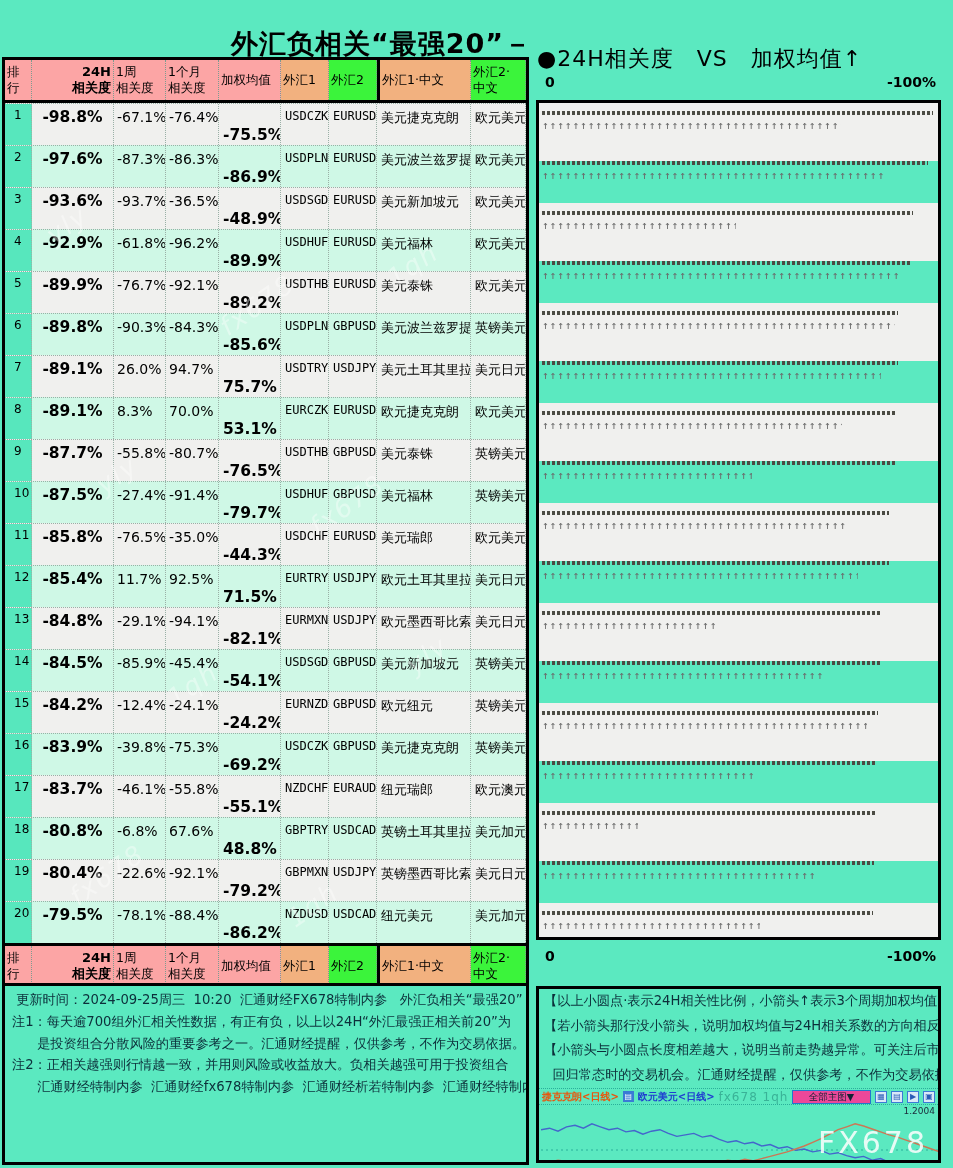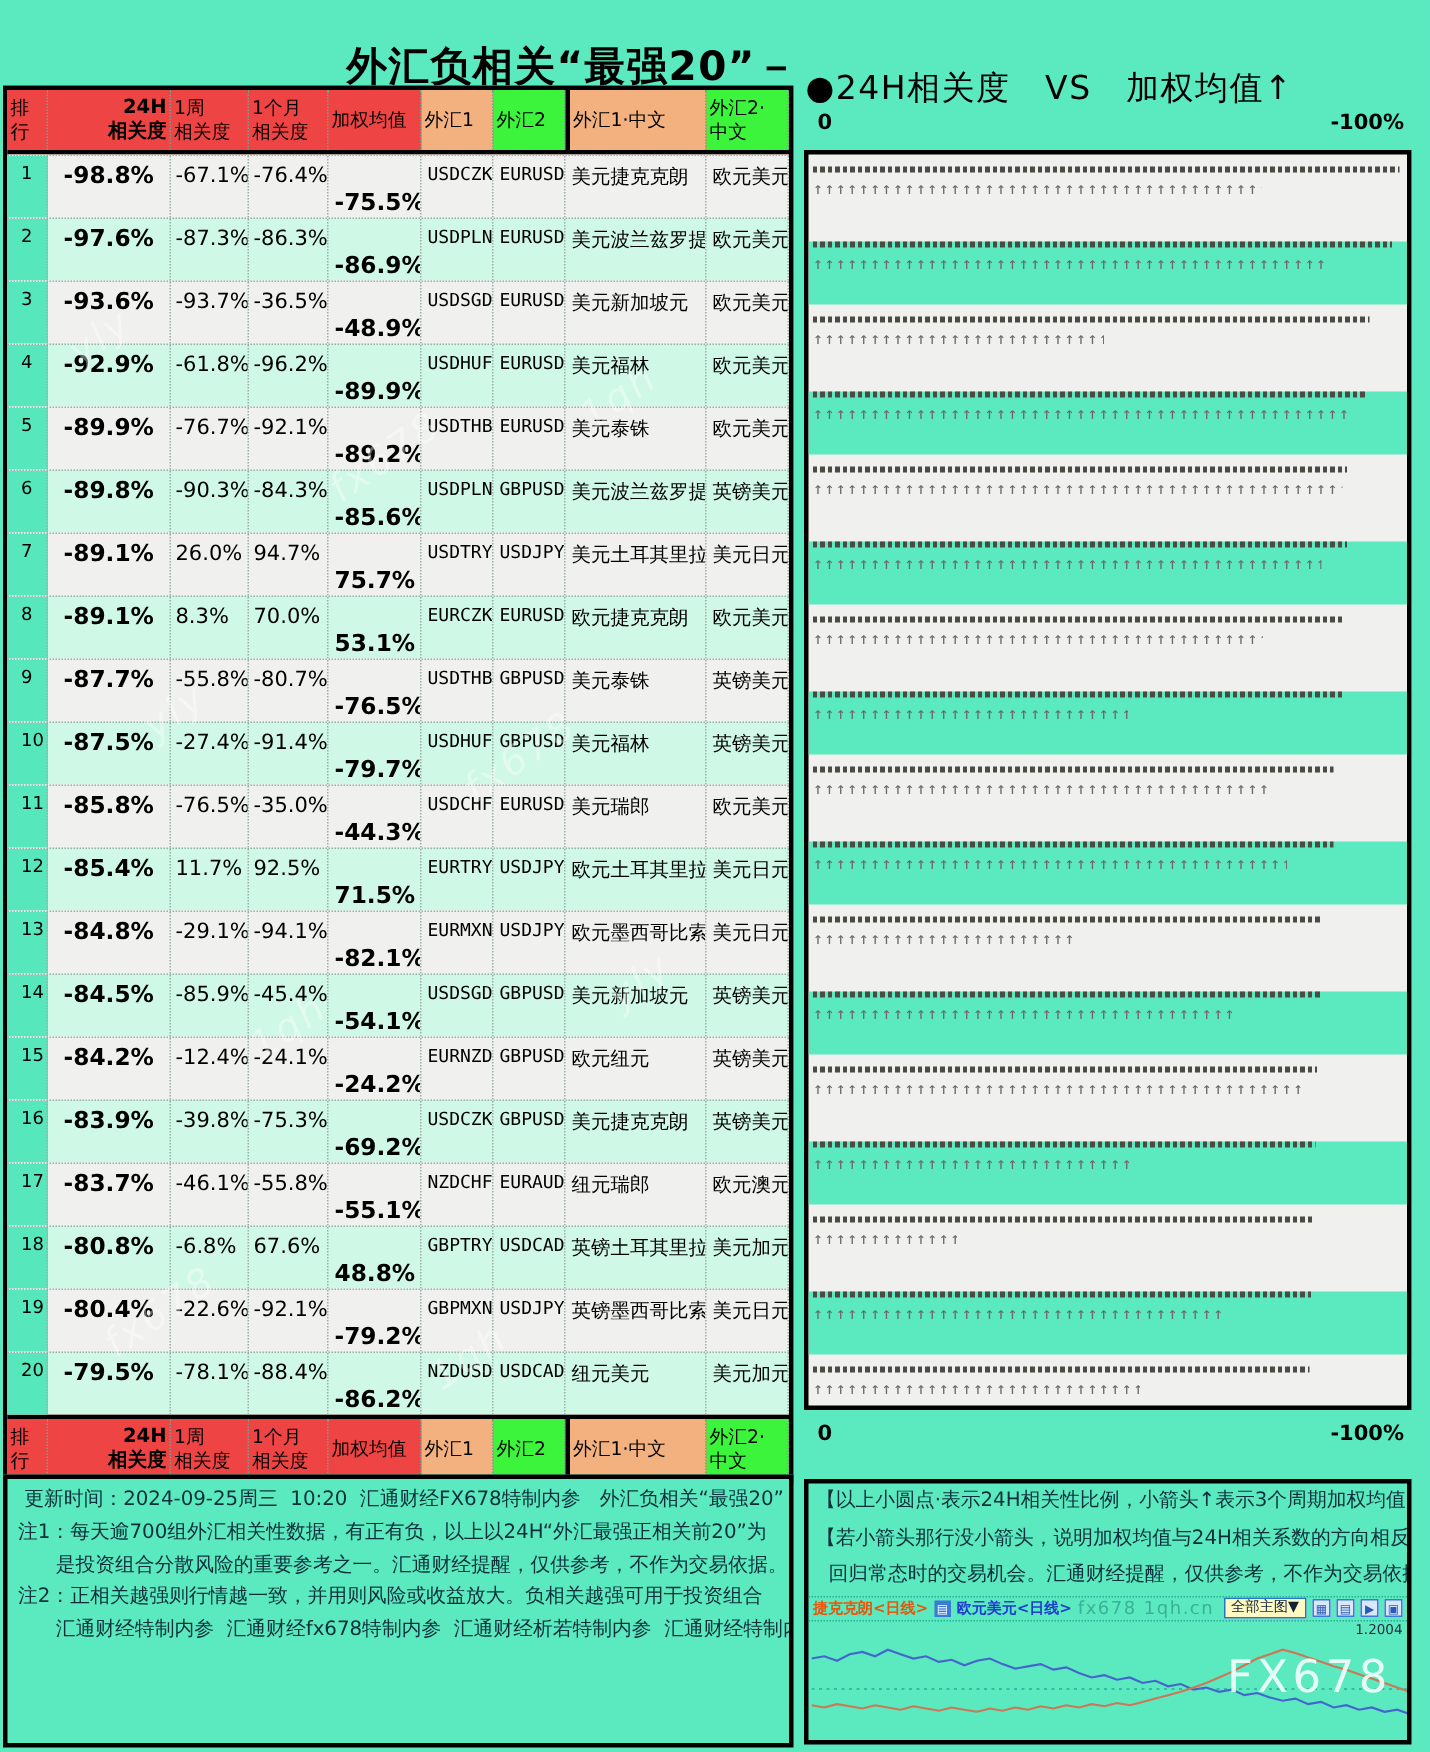--- a/index.html
+++ b/index.html
@@ -17,21 +17,21 @@
     text-align: right; font-size: 27px; font-weight: bold; letter-spacing: 1px;
   }
   
   .table-wrap {
     position: absolute; left: 2px; top: 57px; width: 527px;
     border: 3px solid #000; background: #F0F0EE;
   }
   .hrow {
     display: grid;
     grid-template-columns: 27px 82px 52px 53px 62px 48px 48px 94px 55px;
-    height: 43px; background: #ef4444;
+    height: 43px; background: #fca5a5;
   }
   .hrow.top { border-bottom: 3px solid #000; }
   .hrow.bottom { border-top: 3px solid #000; }
   .hcell {
     border-right: 1px dotted #7d9c90; padding: 2px 2px; font-size: 12.5px;
     line-height: 1.25; white-space: pre-line; display: flex; flex-direction: column;
     justify-content: center; overflow: hidden;
   }
   .hcell.bold { font-weight: bold; text-align: right; font-size: 13px; }
   .hcell.orange { background: #F2B17F; }
@@ -88,22 +88,22 @@
   .mini-toolbar {
     position: relative; margin-top: 1px; border-top: 1px dotted #2aaf9a; height: 17px;
     display: flex; align-items: center; gap: 4px; padding: 0 3px; white-space: nowrap;
     border-bottom: 1px dotted #2aaf9a;
   }
   .tb-lab1 { color: #e8560d; font-size: 10px; font-weight: bold; }
   .tb-lab2 { color: #1f3ed0; font-size: 10px; font-weight: bold; }
   .tb-ico  { background: #3a7bd5; color: #fff; font-size: 8px; width: 11px; height: 11px;
              display: inline-flex; align-items: center; justify-content: center; }
   .tb-wm   { flex: 1; color: rgba(23,124,110,0.5); font-size: 12px; letter-spacing: 1px; overflow: hidden; }
-  .tb-btn  { background: #fef9c3; border: 1px solid #2277cc; color: #123; font-size: 9.5px;
-             height: 14px; line-height: 12px; padding: 0 4px; cursor: pointer; font-family: inherit; }
+  .tb-btn  { background: #ec4899; border: 1px solid #2277cc; color: #123; font-size: 9.5px;
+             height: 14px; line-height: 12px; padding: 0 16px; cursor: pointer; font-family: inherit; }
   .tb-mini { background: #d9e8f8; border: 1px solid #3a7bd5; color: #2a5bb5; width: 12px; height: 12px;
              font-size: 8px; display: inline-flex; align-items: center; justify-content: center; cursor: pointer; }
   .tb-val  { position: absolute; right: 3px; top: 17px; font-size: 9px; color: #1a2a3a; background: transparent; }
   .mini-chart { position: relative; height: 76px; margin: 4px 2px 0 2px; }
   .mini-chart svg { position: absolute; left: 0; top: 0; }
   .fx-wm {
     position: absolute; right: 8px; top: 16px; font-size: 30px; color: #fff;
     opacity: 0.85; letter-spacing: 3px; pointer-events: none;
   }
   
@@ -459,20 +459,21 @@
       <div class="dotbar" style="width: 331.452px;"></div>
       <div class="arrowclip" style="width: 218.196px;">↑↑↑↑↑↑↑↑↑↑↑↑↑↑↑↑↑↑↑↑↑↑↑↑↑↑↑↑↑↑↑↑↑↑↑↑↑↑↑↑↑↑↑↑↑↑↑↑↑↑↑↑↑↑↑↑↑↑↑↑↑↑↑↑↑↑↑↑↑↑↑↑↑↑↑↑↑↑↑↑↑↑↑↑↑↑↑↑↑↑↑↑↑↑↑↑↑↑↑↑↑↑↑↑↑↑↑↑↑↑↑↑↑↑↑↑↑↑↑↑↑↑↑↑↑↑↑↑↑↑</div>
     </div>
   </div>
 <div class="scale-label" style="left:545px; top:948px;">0</div>
 <div class="scale-label" style="left:836px; top:948px; width:100px; text-align:right;">-100%</div>
 
 <div class="notes">
   <div class="notes-line">【以上小圆点·表示24H相关性比例，小箭头↑表示3个周期加权均值。</div>
   <div class="notes-line">【若小箭头那行没小箭头，说明加权均值与24H相关系数的方向相反。</div>
+  <div class="notes-line">【小箭头与小圆点长度相差越大，说明当前走势越异常。可关注后市</div>
   <div class="notes-line">  回归常态时的交易机会。汇通财经提醒，仅供参考，不作为交易依据。</div>
   <div class="mini-toolbar">
     <span class="tb-lab1">捷克克朗&lt;日线&gt;</span>
     <span class="tb-ico">▤</span>
     <span class="tb-lab2">欧元美元&lt;日线&gt;</span>
     <span class="tb-wm">fx678    1qh.cn   fx678   1qh.cn yly</span>
     <button class="tb-btn">全部主图▼</button>
     <span class="tb-mini">▦</span>
     <span class="tb-mini">▤</span>
     <span class="tb-mini">▶</span>

